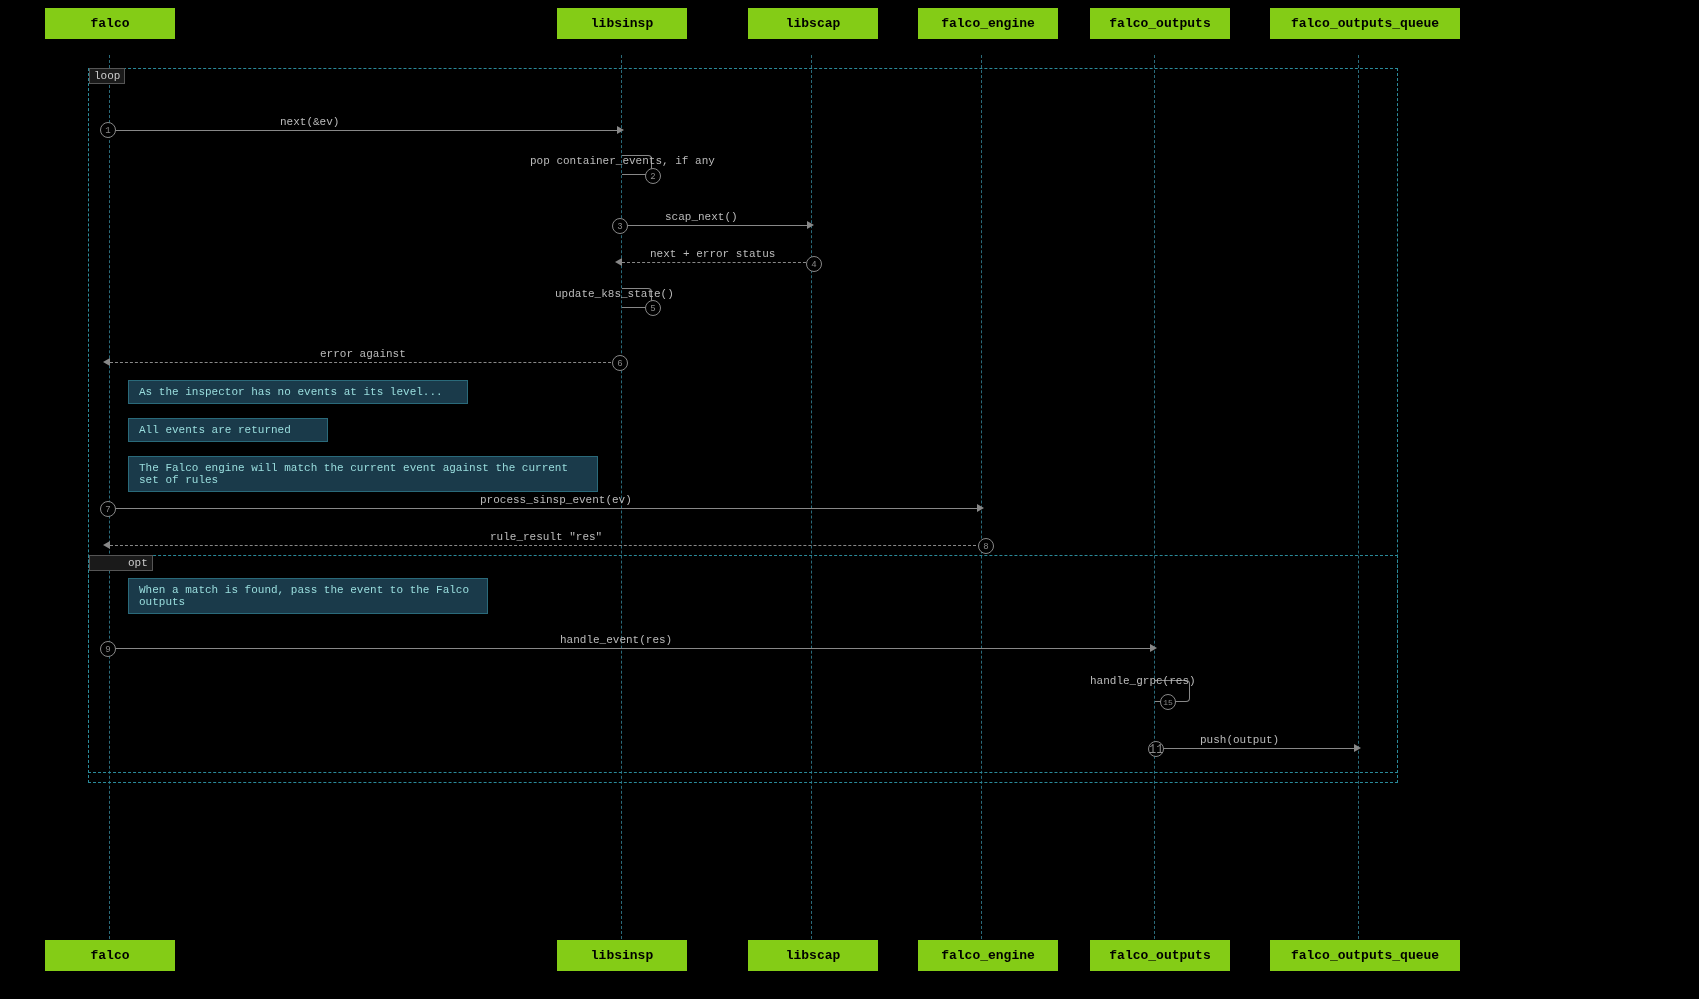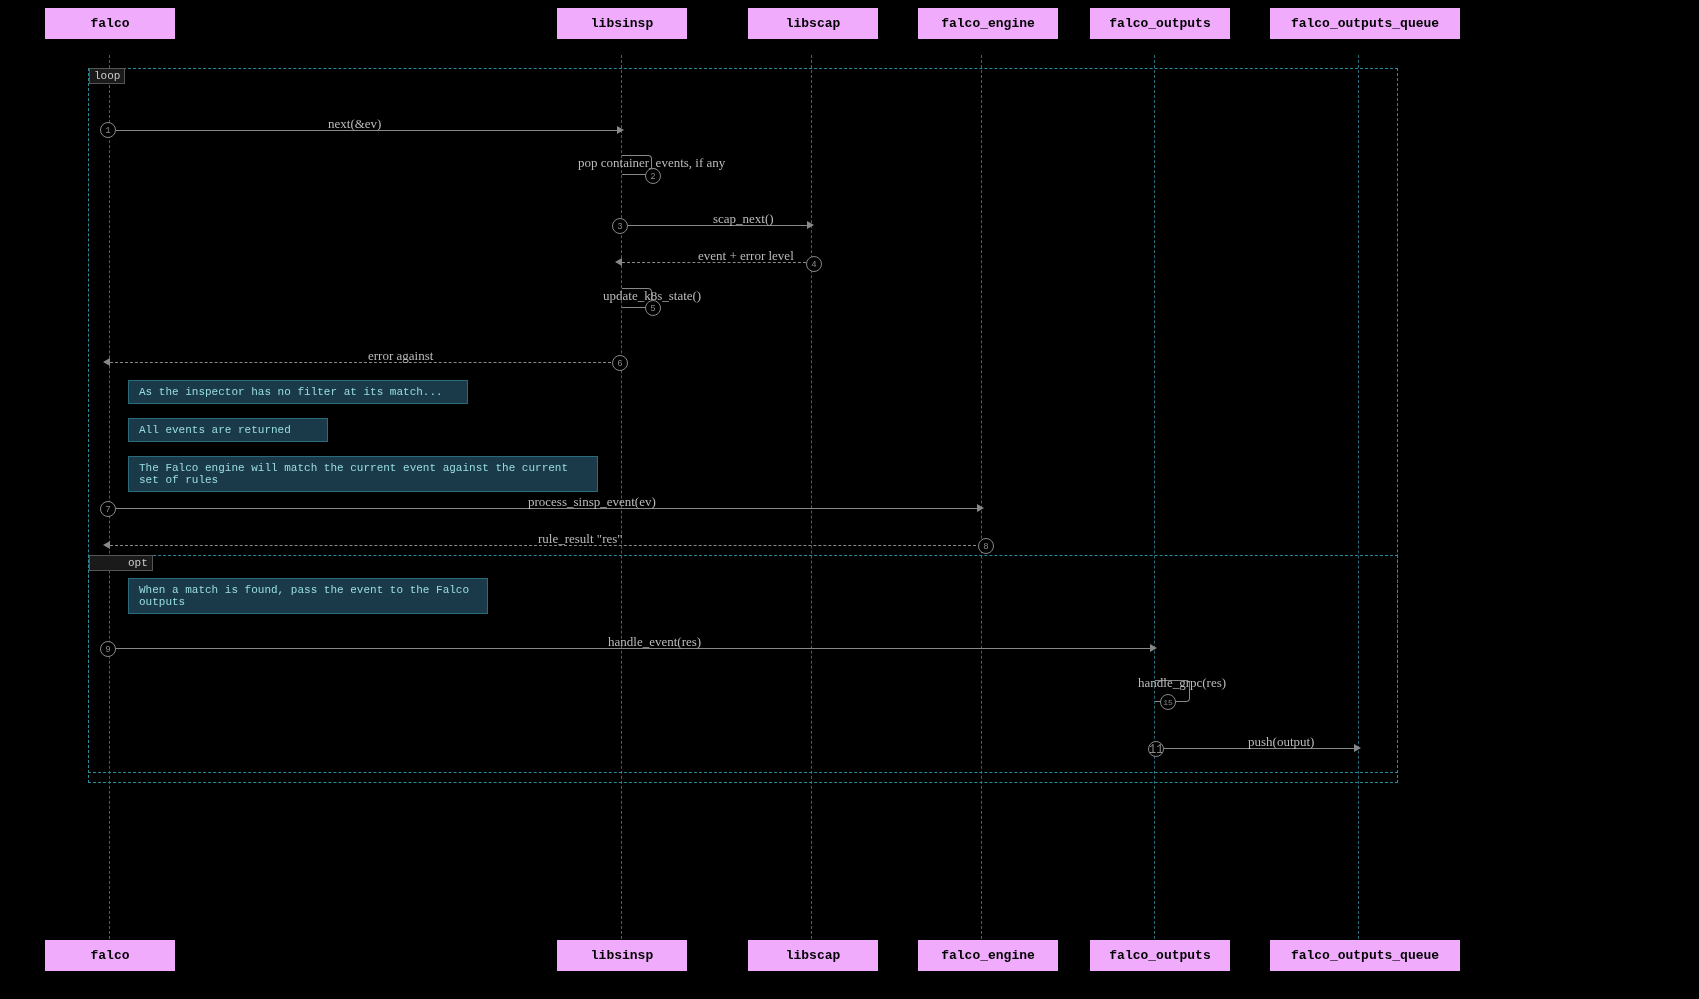--- a/index.html
+++ b/index.html
@@ -8,21 +8,21 @@
       font-family: 'Courier New', monospace;
       color: #ccc;
       width: 1699px;
       height: 999px;
       overflow: hidden;
       position: relative;
     }
 
     .actor-box {
       position: absolute;
-      background: #f0abfc;
+      background: #84cc16;
       color: #000;
       font-weight: bold;
       font-size: 13px;
       text-align: center;
       padding: 8px 12px;
       min-width: 80px;
     }
 
     .lifeline {
       position: absolute;
@@ -41,24 +41,23 @@
       position: absolute;
       background: #1a1a1a;
       color: #ccc;
       font-size: 11px;
       padding: 1px 4px;
       border: 1px solid #555;
     }
 
     .arrow-label {
       position: absolute;
-      font-size: 13px;
+      font-size: 11px;
       color: #bbb;
-      font-family: Liberation Serif, serif;
-      margin-left: 48px;
+      font-family: Liberation Mono, monospace;
     }
 
     .seq-num {
       position: absolute;
       width: 16px;
       height: 16px;
       border-radius: 50%;
       border: 1px solid #888;
       color: #888;
       font-size: 9px;
@@ -139,34 +138,34 @@
 <div class="arrow-label" style="left:530px; top:155px;">pop container_events, if any</div>
 <div class="seq-num" style="left:645px; top:168px;">2</div>
 
 <div style="position:absolute; left:622px; top:225px; width:189px; height:1px; background:#888;"></div>
 <div class="arrowhead-right" style="left:807px; top:221px;"></div>
 <div class="arrow-label" style="left:665px; top:211px;">scap_next()</div>
 <div class="seq-num" style="left:612px; top:218px;">3</div>
 
 <div style="position:absolute; left:622px; top:262px; width:189px; height:1px; border-top:1px dashed #888;"></div>
 <div class="arrowhead-left" style="left:615px; top:258px;"></div>
-<div class="arrow-label" style="left:650px; top:248px;">event + error level</div>
+<div class="arrow-label" style="left:650px; top:248px;">next + error status</div>
 <div class="seq-num" style="left:806px; top:256px;">4</div>
 
 <div style="position:absolute; left:622px; top:288px; width:30px; height:20px; border:1px solid #888; border-left:none; border-radius:0 4px 4px 0;"></div>
 <div class="arrow-label" style="left:555px; top:288px;">update_k8s_state()</div>
 <div class="seq-num" style="left:645px; top:300px;">5</div>
 
 <div style="position:absolute; left:110px; top:362px; width:511px; height:1px; border-top:1px dashed #888;"></div>
 <div class="arrowhead-left" style="left:103px; top:358px;"></div>
 <div class="arrow-label" style="left:320px; top:348px;">error against</div>
 <div class="seq-num" style="left:612px; top:355px;">6</div>
 
 <div class="note-box" style="left:128px; top:380px; width:340px;">
-  <span>As the inspector has no filter at its match...</span>
+  <span>As the inspector has no events at its level...</span>
 </div>
 <div class="note-box" style="left:128px; top:418px; width:200px;">
   <span>All events are returned</span>
 </div>
 <div class="note-box" style="left:128px; top:456px; width:470px;">
   <span>The Falco engine will match the current event against the current set of rules</span>
 </div>
 
 <div style="position:absolute; left:110px; top:508px; width:871px; height:1px; background:#888;"></div>
 <div class="arrowhead-right" style="left:977px; top:504px;"></div>

